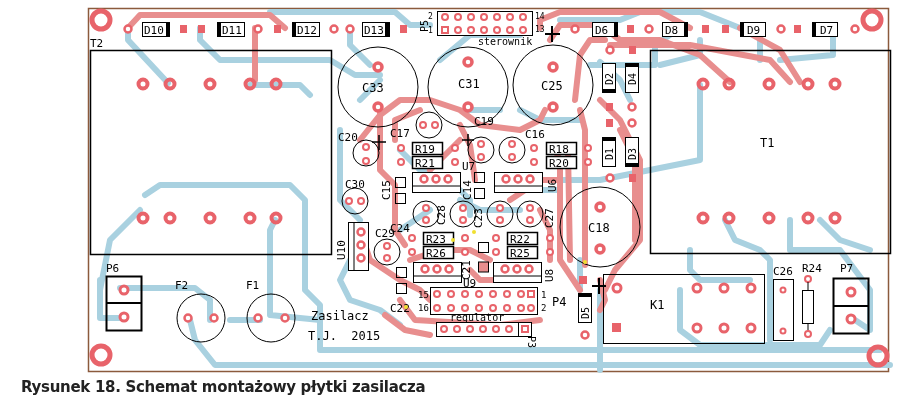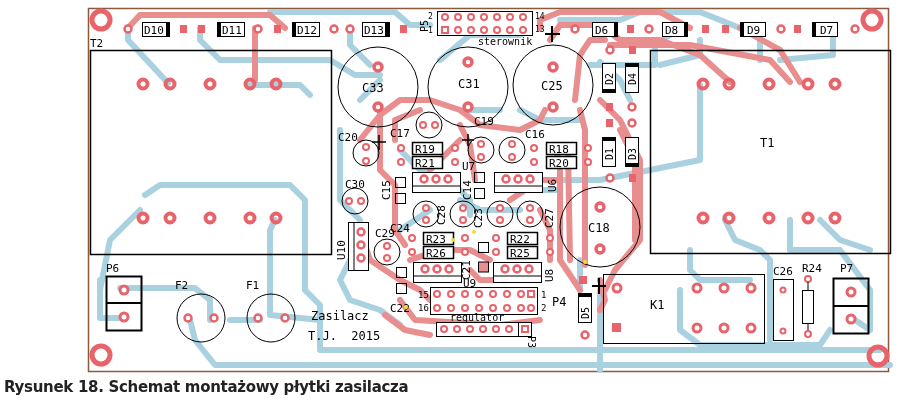--- a/index.html
+++ b/index.html
@@ -1,18 +1,18 @@
 <!DOCTYPE html>
 <html><head>
 <meta charset="utf-8">
 <style>
   html, body { margin:0; padding:0; background:#ffffff; }
   body { width:900px; height:403px; position:relative; overflow:hidden; font-family:"DejaVu Sans", sans-serif; }
   #board { position:absolute; left:0; top:0; width:900px; height:375px; }
-  .caption { position:absolute; left:4px; top:378px; font-family:"DejaVu Sans", sans-serif; font-weight:bold; font-size:15px; color:#222; letter-spacing:-0.3px; }
+  .caption { position:absolute; left:21px; top:378px; font-family:"DejaVu Sans", sans-serif; font-weight:bold; font-size:15px; color:#222; letter-spacing:-0.3px; }
   svg text { font-family:"DejaVu Sans Mono", monospace; }
 </style>
 </head>
 <body>
 
 <svg id="board" viewBox="0 0 900 375">
 
   <rect x="88.5" y="8.5" width="800" height="363" fill="#fff" stroke="#8b5a3c" stroke-width="1.5"></rect>
 
   <g fill="none" stroke="#a9d1e0" stroke-width="6" stroke-linejoin="round" stroke-linecap="round">

